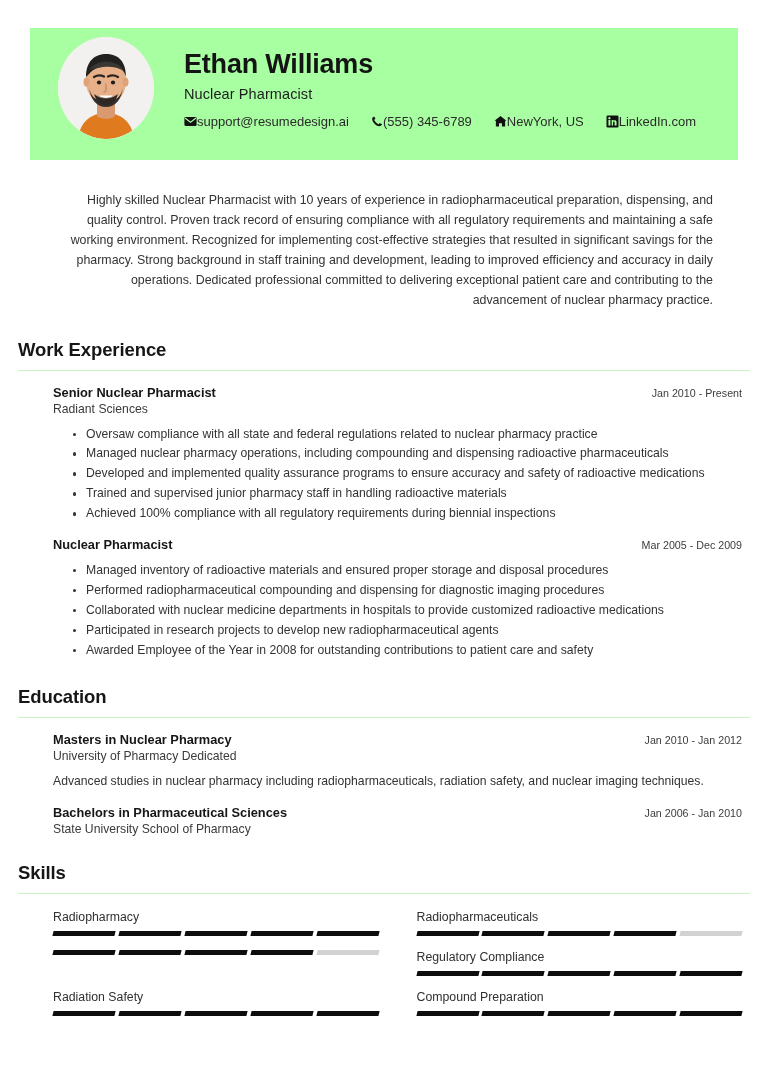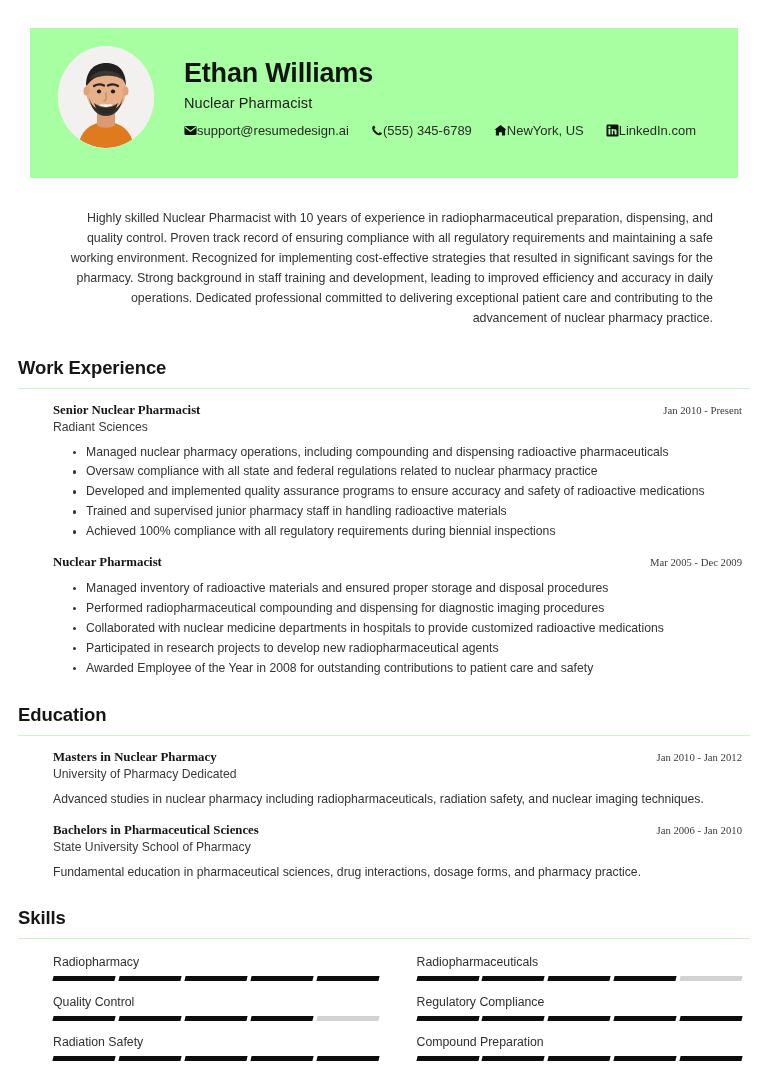--- a/index.html
+++ b/index.html
@@ -16,21 +16,21 @@
 
   .page {
     width: 768px;
     padding: 0;
   }
 
   
   .header {
     margin: 28px 30px 0 30px;
     background: #a8ffa1;
-    height: 150px;
+    height: 132px;
     display: flex;
     align-items: center;
     padding: 0 0 12px 28px;
   }
 
   .avatar-wrap {
     width: 96px;
     height: 102px;
     border-radius: 50%;
     background: #f4f3f1;
@@ -102,21 +102,20 @@
     margin-top: 9px;
   }
 
   
   .entry { margin-top: 14px; padding: 0 8px 0 35px; }
   .entry-top {
     display: flex;
     align-items: baseline;
     justify-content: space-between;
     gap: 0;
-    font-family: Liberation Serif, serif;
   }
   .entry-role {
     font-size: 12.8px;
     font-weight: bold;
     color: #161616;
   }
   .entry-date {
     font-size: 10.7px;
     color: #3c3c3c;
     white-space: nowrap;
@@ -289,22 +288,22 @@
     <div class="section-title">Work Experience</div>
     <div class="section-rule"></div>
 
     <div class="entry">
       <div class="entry-top">
         <div class="entry-role">Senior Nuclear Pharmacist</div>
         <div class="entry-date">Jan 2010 - Present</div>
       </div>
       <div class="entry-org">Radiant Sciences</div>
       <ul class="bullets">
+        <li>Oversaw compliance with all state and federal regulations related to nuclear pharmacy practice</li>
         <li>Managed nuclear pharmacy operations, including compounding and dispensing radioactive pharmaceuticals</li>
-        <li>Oversaw compliance with all state and federal regulations related to nuclear pharmacy practice</li>
         <li>Developed and implemented quality assurance programs to ensure accuracy and safety of radioactive medications</li>
         <li>Trained and supervised junior pharmacy staff in handling radioactive materials</li>
         <li>Achieved 100% compliance with all regulatory requirements during biennial inspections</li>
       </ul>
     </div>
 
     <div class="entry">
       <div class="entry-top">
         <div class="entry-role">Nuclear Pharmacist</div>
         <div class="entry-date">Mar 2005 - Dec 2009</div>
@@ -331,21 +330,20 @@
       <div class="entry-org">University of Pharmacy Dedicated</div>
       <div class="entry-desc">Advanced studies in nuclear pharmacy including radiopharmaceuticals, radiation safety, and nuclear imaging techniques.</div>
     </div>
 
     <div class="entry">
       <div class="entry-top">
         <div class="entry-role">Bachelors in Pharmaceutical Sciences</div>
         <div class="entry-date">Jan 2006 - Jan 2010</div>
       </div>
       <div class="entry-org">State University School of Pharmacy</div>
-      <div class="entry-desc">Fundamental education in pharmaceutical sciences, drug interactions, dosage forms, and pharmacy practice.</div>
     </div>
   </div>
 
   <div class="section skills">
     <div class="section-title">Skills</div>
     <div class="section-rule"></div>
 
     <div class="skills-grid" id="skills-grid">
         <div class="skill">
           <div class="skill-name">Radiopharmacy</div>
@@ -361,21 +359,20 @@
           <div class="skill-name">Radiopharmaceuticals</div>
           <div class="skill-bar">
             <span class="seg on"></span>
             <span class="seg on"></span>
             <span class="seg on"></span>
             <span class="seg on"></span>
             <span class="seg"></span>
           </div>
         </div>
         <div class="skill">
-          <div class="skill-name">Quality Control</div>
           <div class="skill-bar">
             <span class="seg on"></span>
             <span class="seg on"></span>
             <span class="seg on"></span>
             <span class="seg on"></span>
             <span class="seg"></span>
           </div>
         </div>
         <div class="skill">
           <div class="skill-name">Regulatory Compliance</div>

